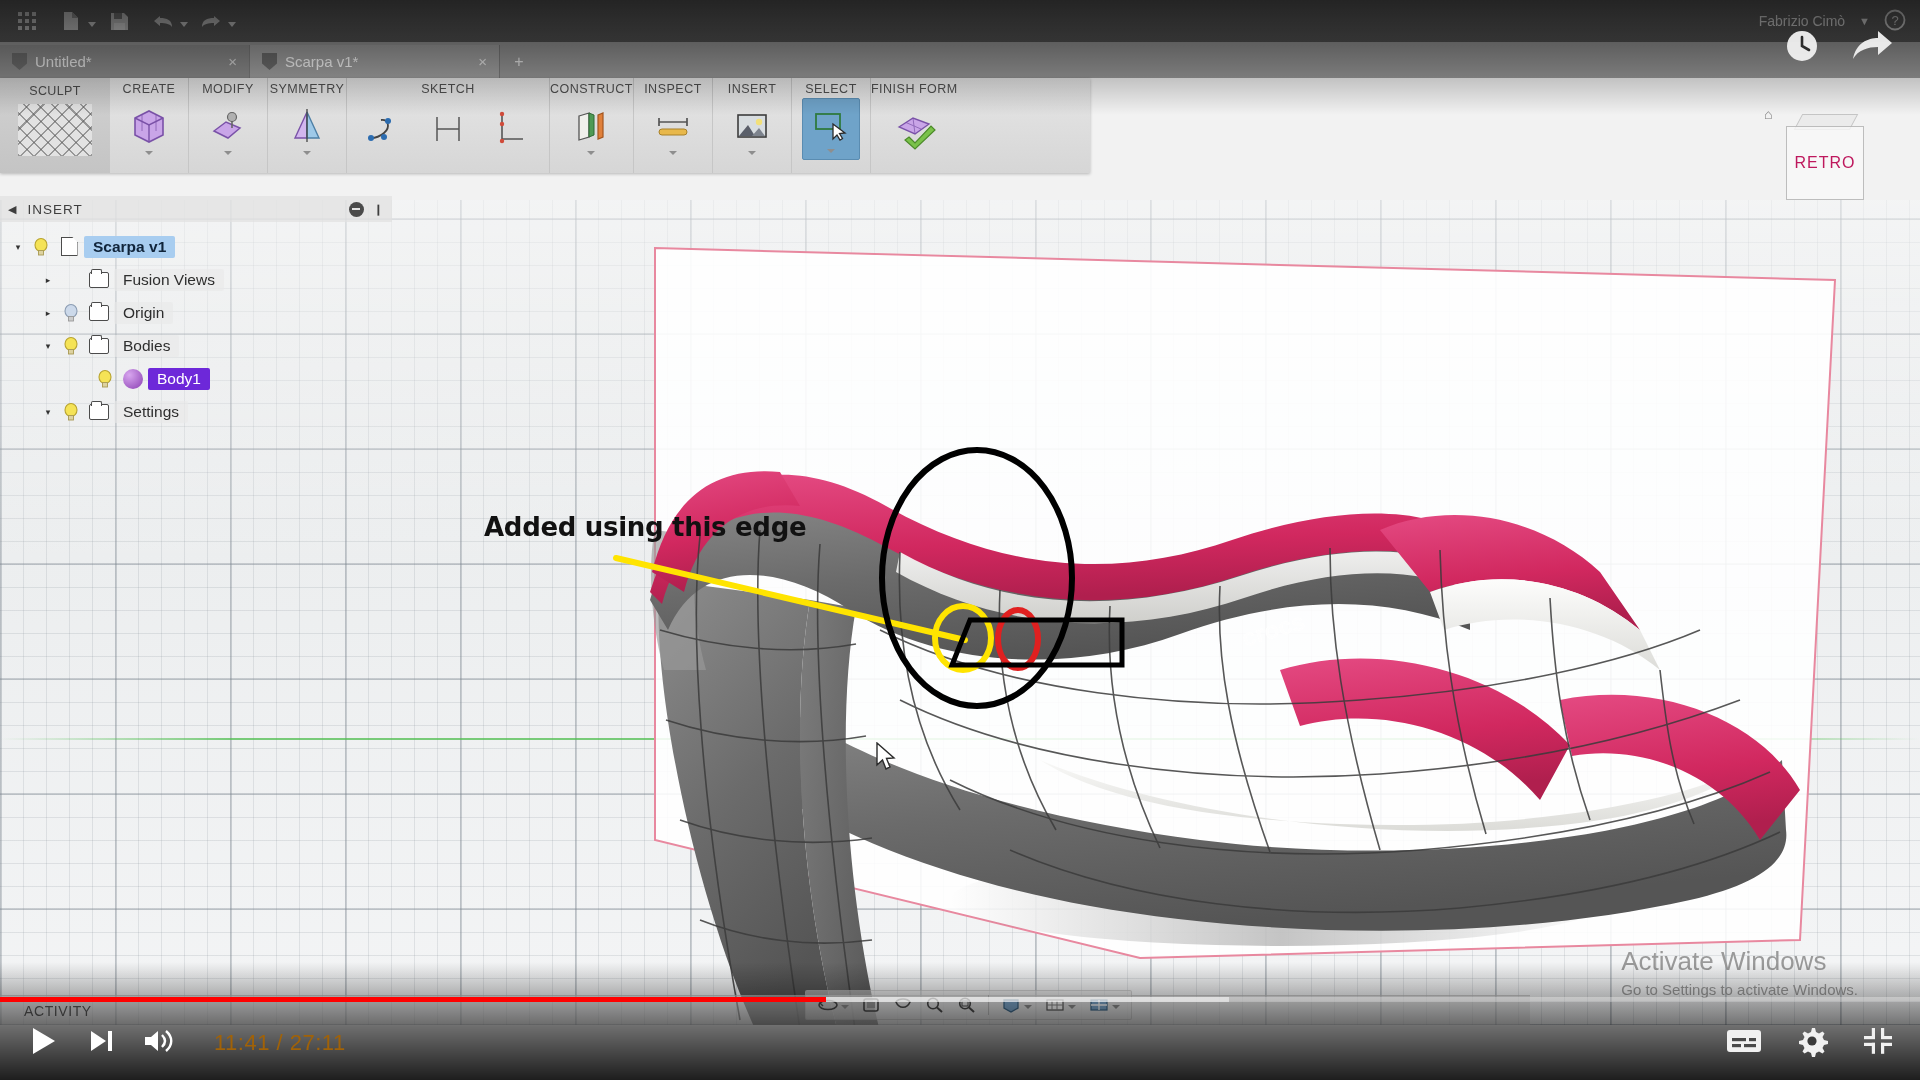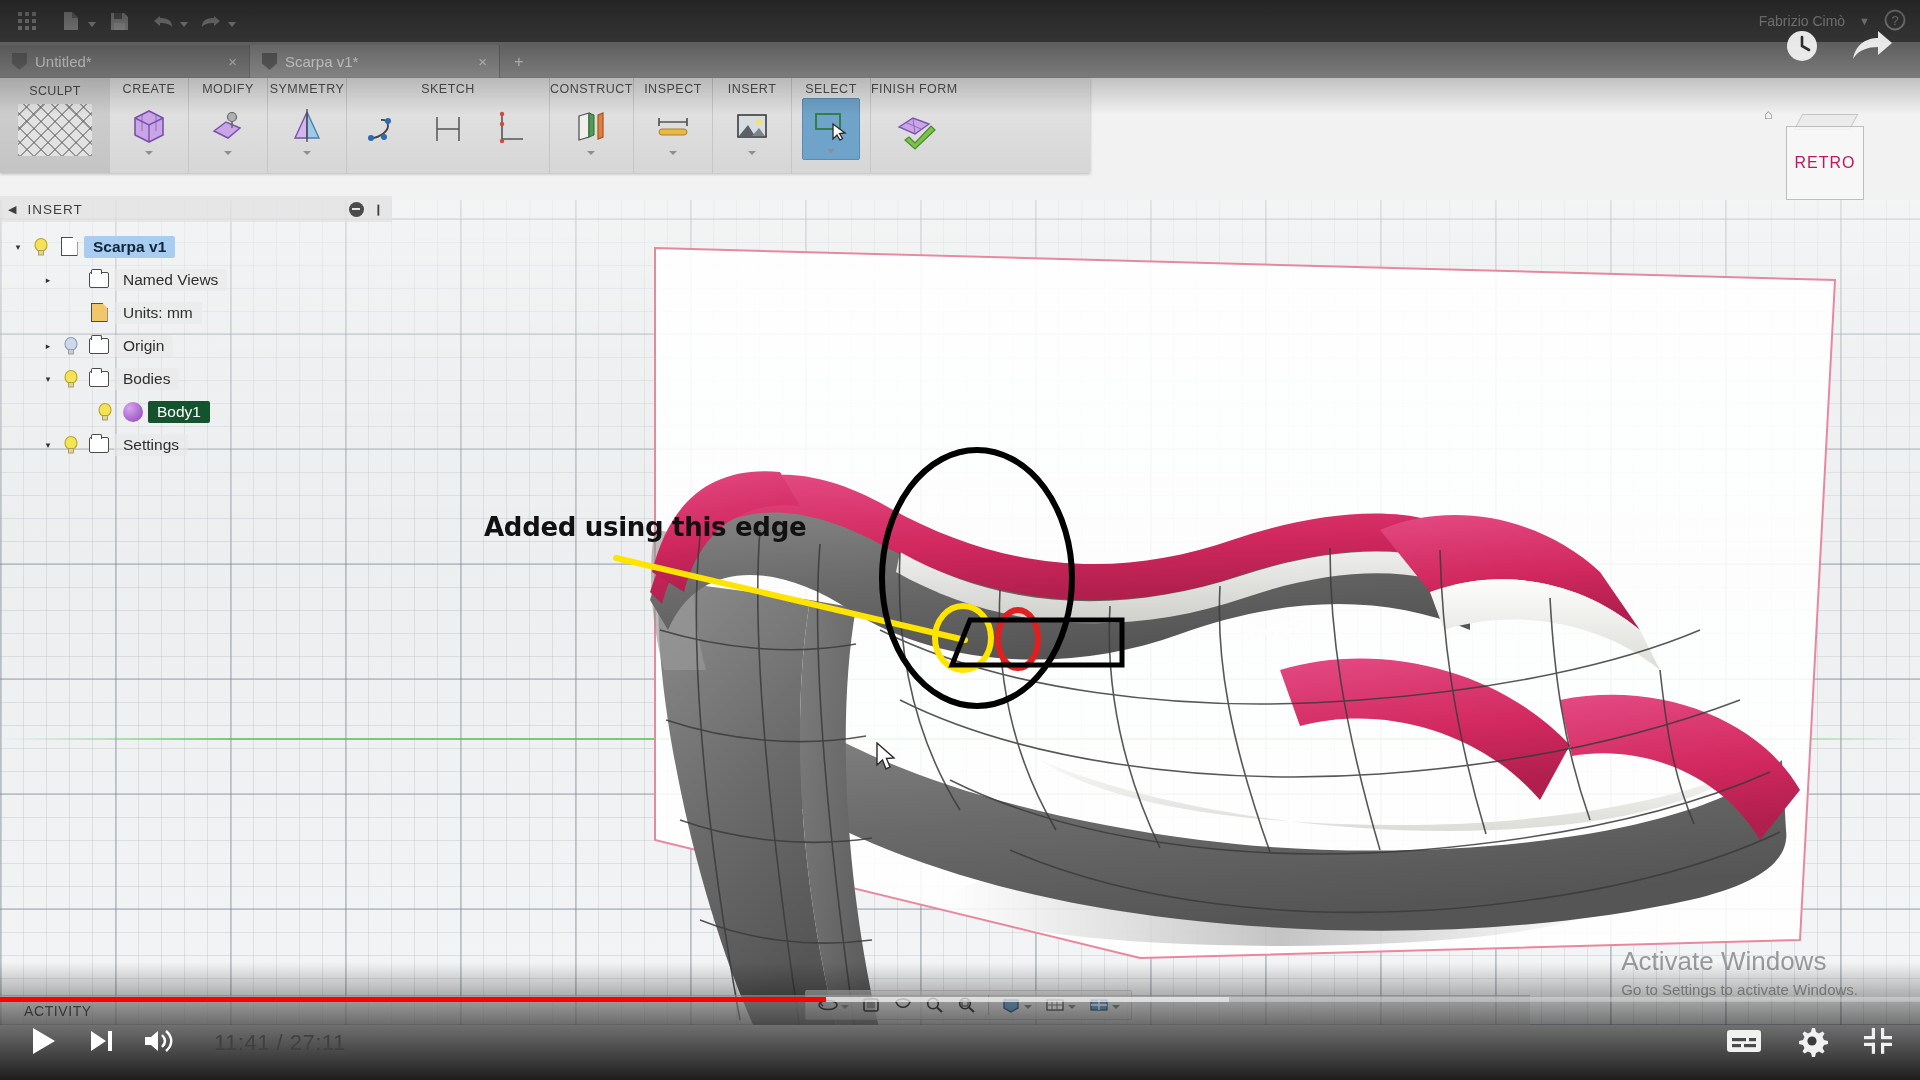--- a/index.html
+++ b/index.html
@@ -91,21 +91,21 @@
   .bz-head .dot{ width:15px;height:15px;border-radius:50%;background:#4a4a4a;
                  display:flex;align-items:center;justify-content:center;}
   .bz-head .dot i{ display:block;width:8px;height:2px;background:#e3e3e3;}
   .tree{ padding-top:8px; }
   .trow{ display:flex; align-items:center; height:33px; font-size:15.5px; color:#2e2e2e;}
   .trow .arrow{ width:20px; text-align:center; font-size:9px; color:#333; }
   .trow .bulb{ width:26px; display:flex; justify-content:center; }
   .trow .ico{ width:30px; display:flex; justify-content:center; }
   .trow .txt{ background:rgba(232,232,232,.62); padding:2px 9px; border-radius:2px;}
   .trow .txt.sel{ background:#a8cdf0; color:#10243a; font-weight:700; }
-  .trow .txt.selb{ background:#14532d; color:#fff; }
+  .trow .txt.selb{ background:#6d28d9; color:#fff; }
 
   .folder{ width:20px;height:16px; border:1.6px solid #4b4b4b; border-radius:2px; background:#fff;
            position:relative;}
   .folder::before{content:"";position:absolute;left:1px;top:-4px;width:9px;height:4px;
            border:1.6px solid #4b4b4b;border-bottom:none;border-radius:2px 2px 0 0;background:#fff;}
   .docico{ width:17px;height:19px;background:#fff;border:1.6px solid #4b4b4b;
            clip-path:polygon(0 0,70% 0,100% 28%,100% 100%,0 100%); }
   .docico.unit{ background:#f0c76a;}
   .bodyico{ width:20px;height:20px;border-radius:50%;
             background:radial-gradient(circle at 32% 30%,#d8a6ef,#8a3fb2);}
@@ -159,21 +159,21 @@
   .yt-bottom{ position:absolute; left:0; bottom:0; width:100%; height:118px;
               background:linear-gradient(0deg, rgba(0,0,0,.88), rgba(0,0,0,.55) 45%, rgba(0,0,0,0)); }
   .yt-progress{ position:absolute; left:0; bottom:78px; width:100%; height:5px;
                 background:rgba(255,255,255,.32); }
   .yt-prog-fill{ height:5px; background:#f00; position:relative;}
   .yt-prog-load{ position:absolute; left:0; top:0; height:5px; background:rgba(255,255,255,.5); }
   .yt-controls{ position:absolute; left:0; bottom:0; width:100%; height:74px;
                 display:flex; align-items:center; padding:0 26px; }
   .yt-left{ display:flex; align-items:center; gap:26px; }
   .yt-right{ margin-left:auto; display:flex; align-items:center; gap:34px; }
-  .yt-time{ color:#404040; font-size:22px; margin-left:12px; letter-spacing:.5px;}
+  .yt-time{ color:#a16207; font-size:22px; margin-left:12px; letter-spacing:.5px;}
   .yt-btn{ cursor:pointer; }
 
   
   .ann-text{ position:absolute; left:484px; top:512px; font-size:26px; font-weight:700;
              color:#111; font-family:"DejaVu Sans", sans-serif; letter-spacing:-.3px;text-align:right;}
   .ann-svg{ position:absolute; inset:0; pointer-events:none; }
 
   .cursor-arrow{ position:absolute; left:875px; top:742px; }
 </style>
 </head>
@@ -527,31 +527,23 @@
             </span>
           <span class="txt sel">Scarpa v1</span>
         </div>
 
         <div class="trow" style="padding-left:38px;">
           <span class="arrow">▸</span>
           <span class="bulb"></span>
           <span class="ico">
               <span class="folder"></span>
             </span>
-          <span class="txt">Named Views</span>
-        </div>
-
-        <div class="trow" style="padding-left:38px;">
-          <span class="arrow"></span>
-          <span class="bulb"></span>
-          <span class="ico">
-              <span class="docico unit"></span>
-            </span>
-          <span class="txt">Units: mm</span>
-        </div>
+          <span class="txt">Fusion Views</span>
+        </div>
+
 
         <div class="trow" style="padding-left:38px;">
           <span class="arrow">▸</span>
           <span class="bulb">
             <svg class="bulbg" viewBox="0 0 16 20">
                 <ellipse cx="8" cy="8" rx="6" ry="6.5" fill="#ccd9ea" stroke="#8b9cb2" stroke-width="1.1"></ellipse>
                 <rect x="5.5" y="13.5" width="5" height="4.5" fill="#ccc" stroke="#999" stroke-width=".9"></rect>
               </svg>
           </span>
           <span class="ico">

